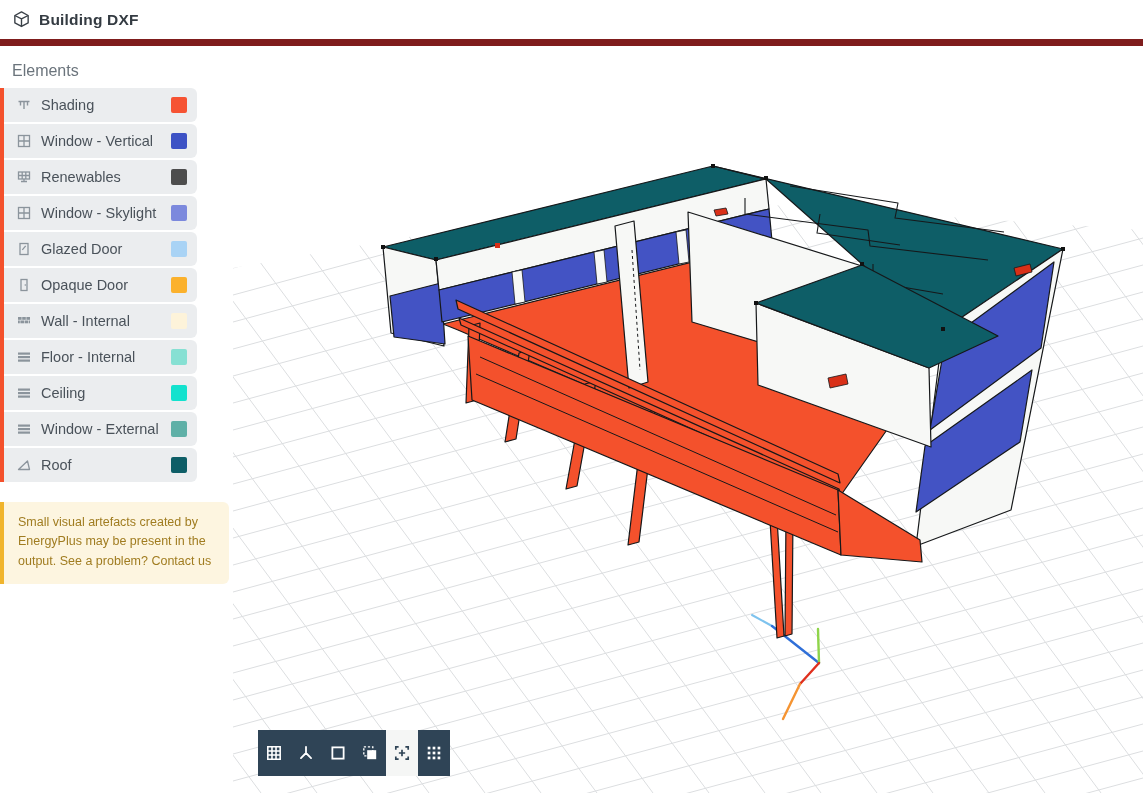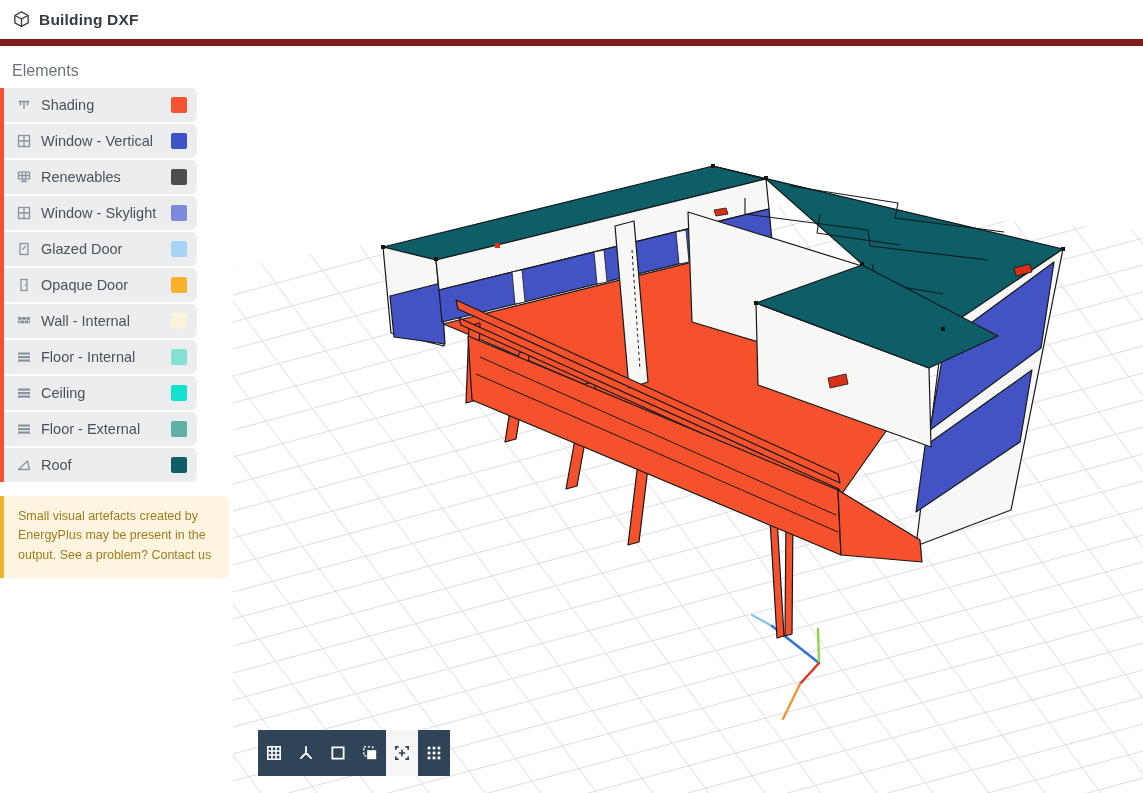--- a/index.html
+++ b/index.html
@@ -15,21 +15,21 @@
 
   
   .sidebar { position:absolute; left:0; top:46px; width:233px; bottom:0; background:#fff; z-index:4; }
   .section-label { margin:16px 0 8px 12px; font-size:16px; color:#6b747c; }
   .element-list { border-left:4px solid var(--shading,#f65333); display:flex; flex-direction:column; gap:2px; }
   .element-item { background:#ebedef; height:34px; display:flex; align-items:center;
                   padding:0 10px 0 12px; border-radius:0 6px 6px 0; width:193px; cursor:pointer; }
   .item-icon { width:16px; height:16px; margin-right:9px; color:#8b949c; flex:none; display:inline-flex; }
   .item-label { font-size:14.5px; color:#4a525a; white-space:nowrap; }
   .swatch { width:16px; height:16px; border-radius:2px; margin-left:auto; flex:none; }
-  .note { margin-top:14px; border-left:4px solid #f0b42c; background:#fdf5e0; border-radius:0 6px 6px 0;
+  .note { margin-top:20px; border-left:4px solid #f0b42c; background:#fdf5e0; border-radius:0 6px 6px 0;
           width:229px; padding:11px 14px 13px 14px; font-size:12.5px; line-height:1.55; color:#a07c20; }
   .note a { color:#a07c20; text-decoration:none; cursor:pointer; }
 
   
   .viewport { position:absolute; left:233px; top:46px; right:0; bottom:0; background:#fff; overflow:hidden; }
   .scene { position:absolute; left:0; top:0; width:910px; height:747px; }
   .scene svg { position:absolute; left:0; top:0; }
 
   .f-roof   { fill:var(--roof); }
   .f-wall   { fill:var(--wall); }
@@ -159,21 +159,21 @@
         <span class="swatch" style="background:#13e2ce"></span>
       </div>
       <div class="element-item">
         <span class="item-icon">
           <svg viewBox="0 0 16 16" fill="currentColor">
             <rect x="2" y="3.5" width="12" height="2.2"></rect>
             <rect x="2" y="7" width="12" height="2.2"></rect>
             <rect x="2" y="10.5" width="12" height="2.2"></rect>
           </svg>
         </span>
-        <span class="item-label">Floor - External</span>
+        <span class="item-label">Window - External</span>
         <span class="swatch" style="background:#5fb0a7"></span>
       </div>
       <div class="element-item">
         <span class="item-icon">
           <svg viewBox="0 0 16 16" fill="none" stroke="currentColor" stroke-width="1.3" stroke-linejoin="round">
             <path d="M2.5 12.5 L11.5 4 L13.5 12.5 Z"></path>
           </svg>
         </span>
         <span class="item-label">Roof</span>
         <span class="swatch" style="background:#0e5e67"></span>

